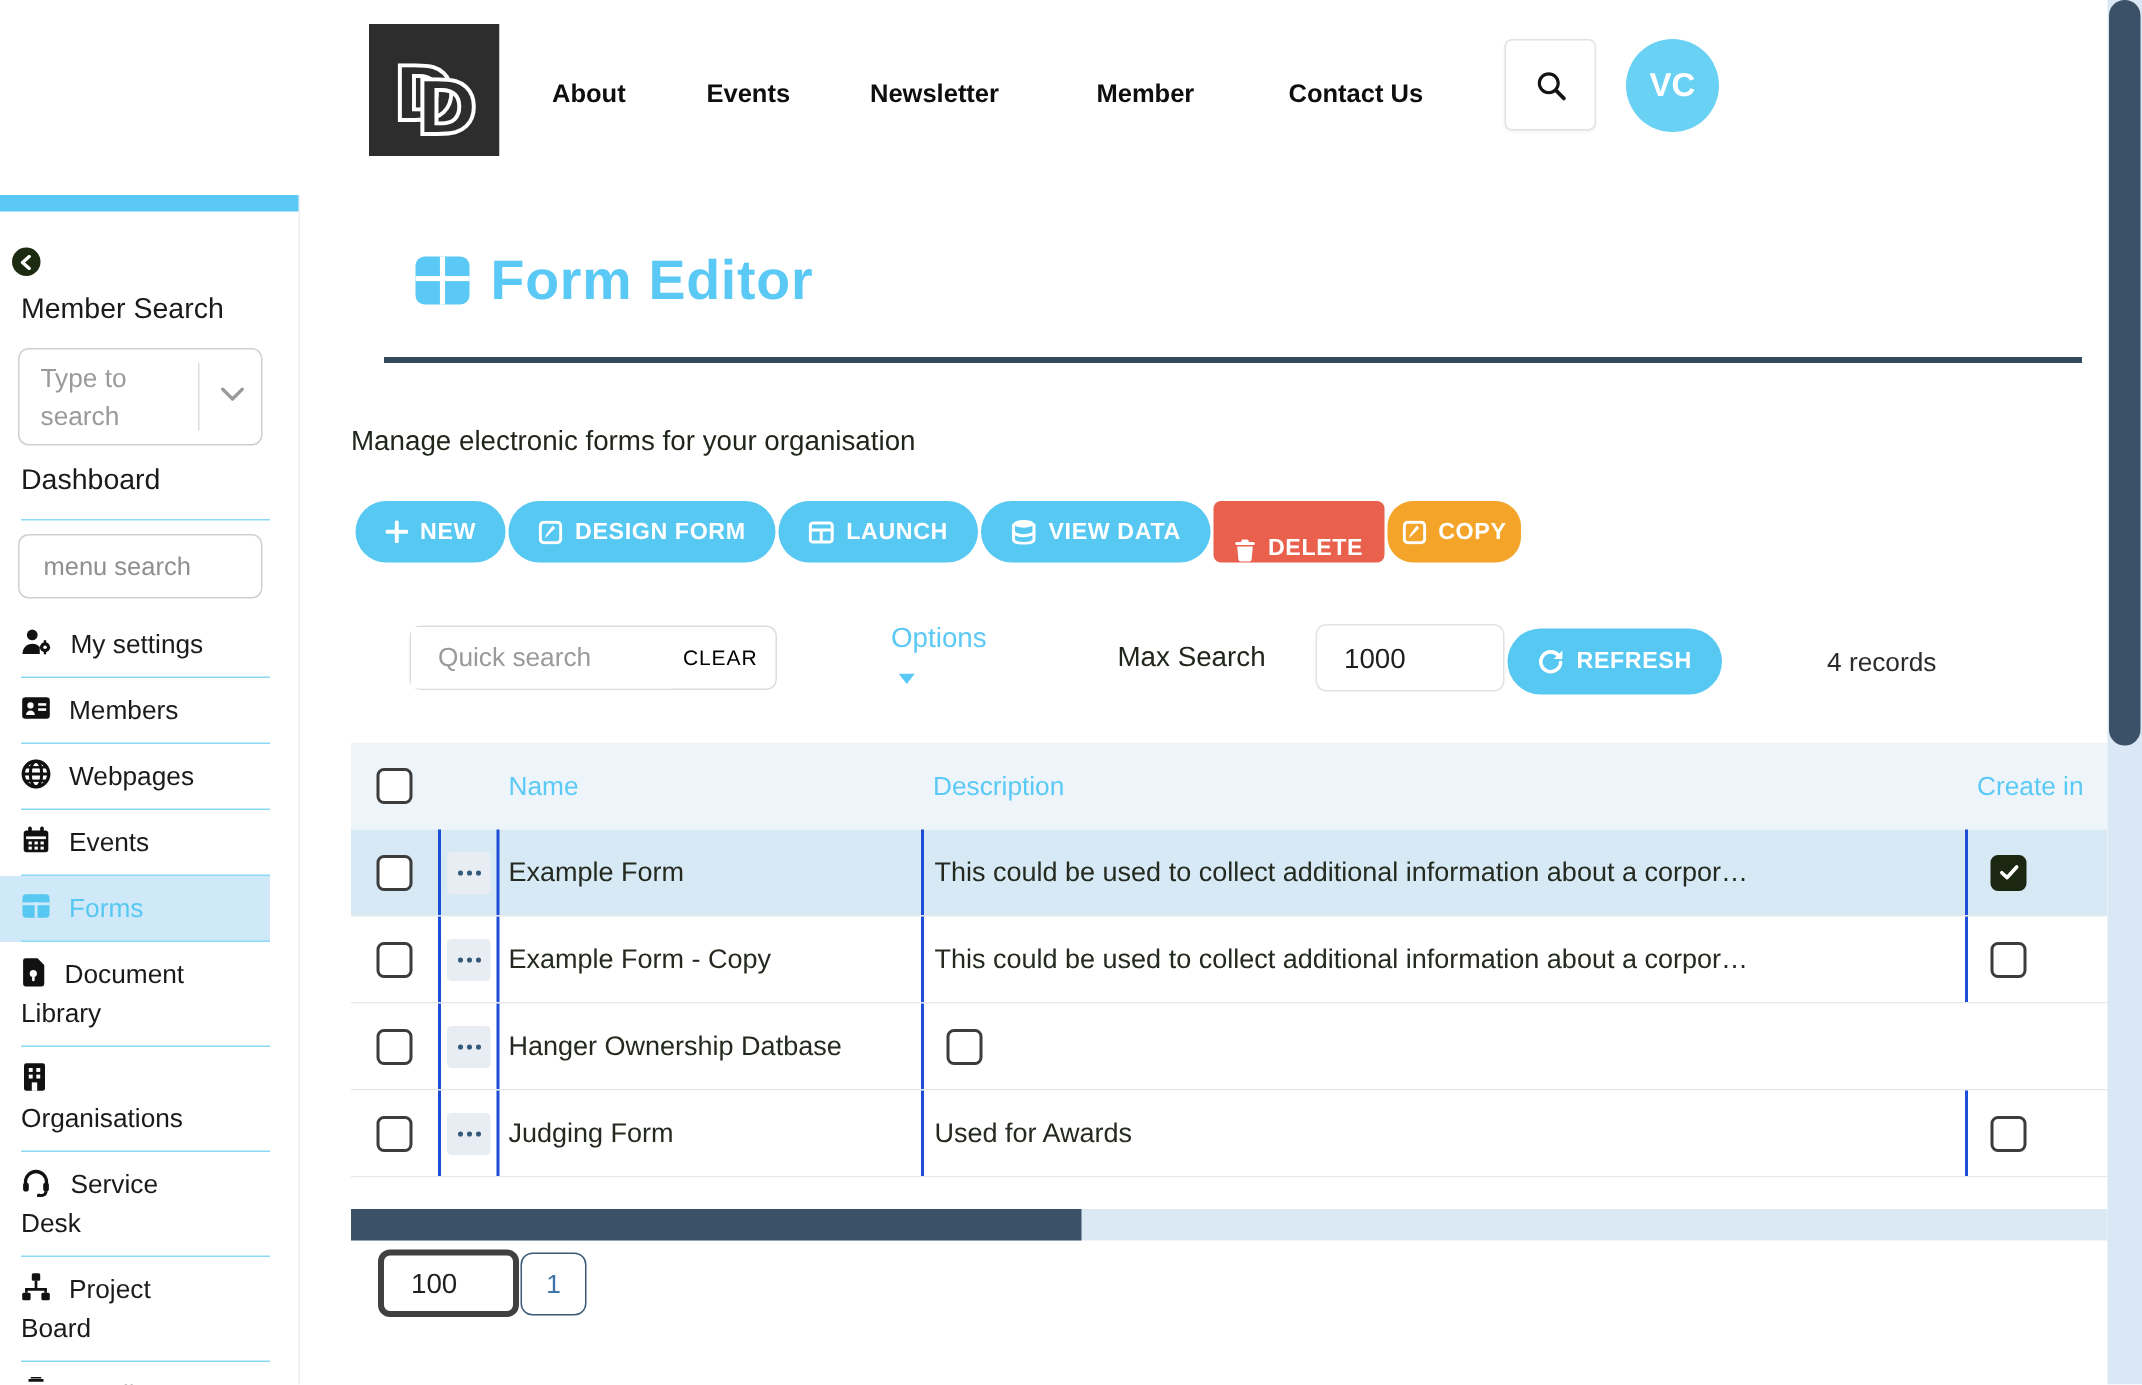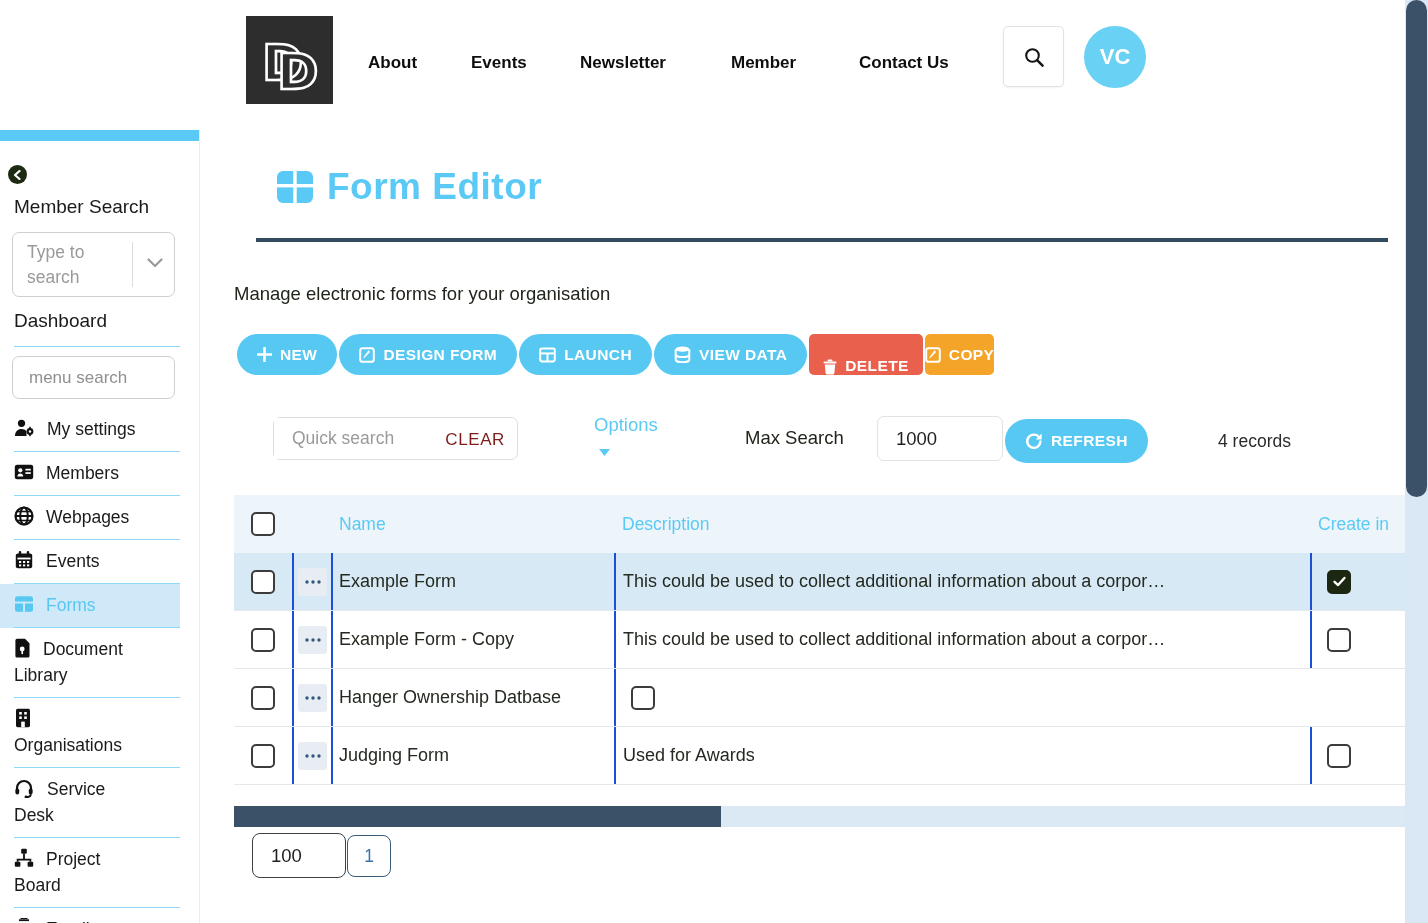--- a/index.html
+++ b/index.html
@@ -50,28 +50,28 @@
   .title-text { font-size:37px; font-weight:700; color:#5bc9f5; letter-spacing:.5px; }
   .title-hr { position:absolute; left:256px; top:238px; width:1132px; height:4px; background:#32495e; }
   .subtitle { position:absolute; left:234px; top:283px; font-size:18.5px; color:#20261b; }
 
   .actions { position:absolute; left:237px; top:334px; display:flex; gap:2px; }
   .btn { height:41px; display:flex; align-items:center; gap:8px; color:#fff; font-weight:700;
          font-size:15.5px; letter-spacing:.4px; border:none; cursor:pointer;
          font-family:"Liberation Sans",sans-serif; }
   .btn-blue { background:#56c8f2; border-radius:21px; padding:0 20px; }
   .btn-red { background:#e9604c; border-radius:5px; padding:0 14px;align-items:flex-end; }
-  .btn-orange { background:#f4a428; border-radius:5px; padding:0 0; }
+  .btn-orange { background:#f4a428; border-radius:17px; padding:0 10px; }
 
   .quick-search-wrap { position:absolute; left:273px; top:417px; width:245px; height:43px;
                        border:1px solid #ddd; border-radius:7px; background:#fff; }
   .quick-search { position:absolute; left:0; top:0; width:175px; height:41px; border:none; outline:none;
                   font-size:17.5px; padding-left:18px; color:#333; font-family:"Liberation Sans",sans-serif; }
   .quick-search::placeholder { color:#9a9a9a; }
-  .clear-btn { position:absolute; right:12px; top:12px; font-size:17px; font-weight:500; color:#7f1d1d;
+  .clear-btn { position:absolute; right:12px; top:12px; font-size:14px; font-weight:500; color:#000000;
                letter-spacing:.6px; cursor:pointer; }
   .options { position:absolute; left:594px; top:414px; color:#5bc9f5; font-size:18.5px; cursor:pointer; }
   .options-caret { position:absolute; left:599px; top:449px; }
   .max-records-label { position:absolute; left:745px; top:427px; font-size:18.5px; color:#20261b; }
   .max-records-input { position:absolute; left:877px; top:416px; width:126px; height:45px;
                        border:1px solid #e2e2e2; border-radius:7px; font-size:18.5px; padding-left:18px;
                        color:#1f1f1f; outline:none; font-family:"Liberation Sans",sans-serif; }
   .refresh-btn { position:absolute; left:1005px; top:419px; height:44px; border-radius:22px; background:#56c8f2;
                  display:flex; align-items:center; gap:9px; padding:0 20px; color:#fff; font-weight:700;
                  font-size:15.5px; letter-spacing:.4px; border:none; cursor:pointer;
@@ -98,21 +98,21 @@
   .cb.checked svg { display:block; }
   .ellipsis-btn { width:29px; height:28px; background:#e7edf3; border-radius:3px; border:none;
                   display:flex; align-items:center; justify-content:center; cursor:pointer; margin:0 auto; }
 
   
   .h-scroll { position:absolute; left:234px; top:806px; width:1171px; height:21px; background:#dbe9f5; }
   .h-thumb { position:absolute; left:0; top:0; width:487px; height:21px; background:#3a5168; cursor:pointer; }
   .v-scroll { position:absolute; left:1405px; top:0; width:23px; height:923px; background:#d9e8f4; }
   .v-thumb { position:absolute; left:1px; top:0; width:21px; height:497px; background:#3a5168;
              border-radius:11px; cursor:pointer; }
-  .page-size-input { position:absolute; left:252px; top:833px; width:94px; height:45px; border:1px solid #404040;
+  .page-size-input { position:absolute; left:252px; top:833px; width:94px; height:45px; border:4px solid #404040;
                      border-radius:8px; font-size:18.5px; padding-left:18px; color:#1f1f1f; outline:none;
                      font-family:"Liberation Sans",sans-serif; }
   .page-btn { position:absolute; left:347px; top:835px; width:44px; height:42px; border:1px solid #3b5a78;
               border-radius:8px; background:#fff; color:#3a74a8; font-size:17.5px;
               display:flex; align-items:center; justify-content:center; cursor:pointer;
               font-family:"Liberation Sans",sans-serif; }
 </style>
 </head>
 <body>
 

